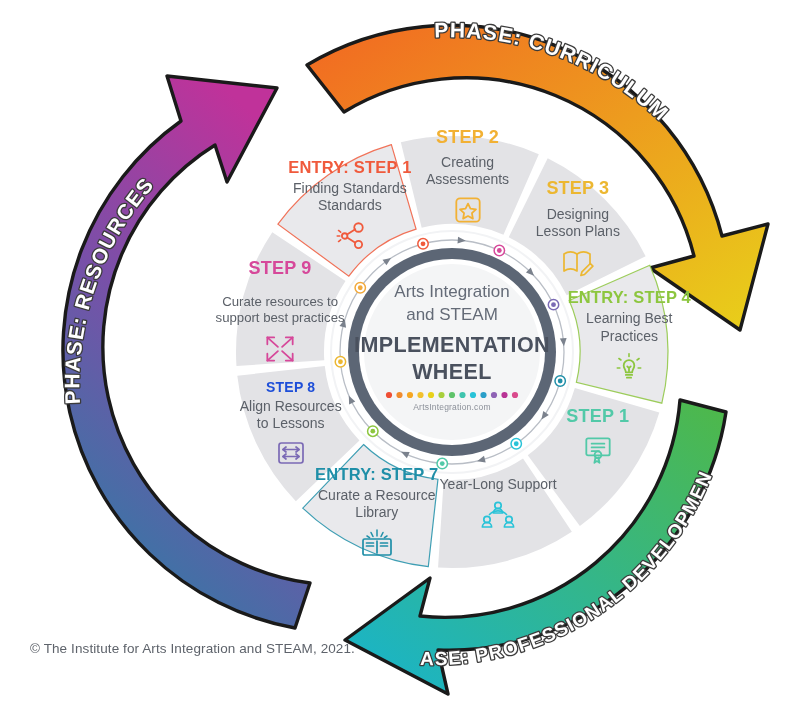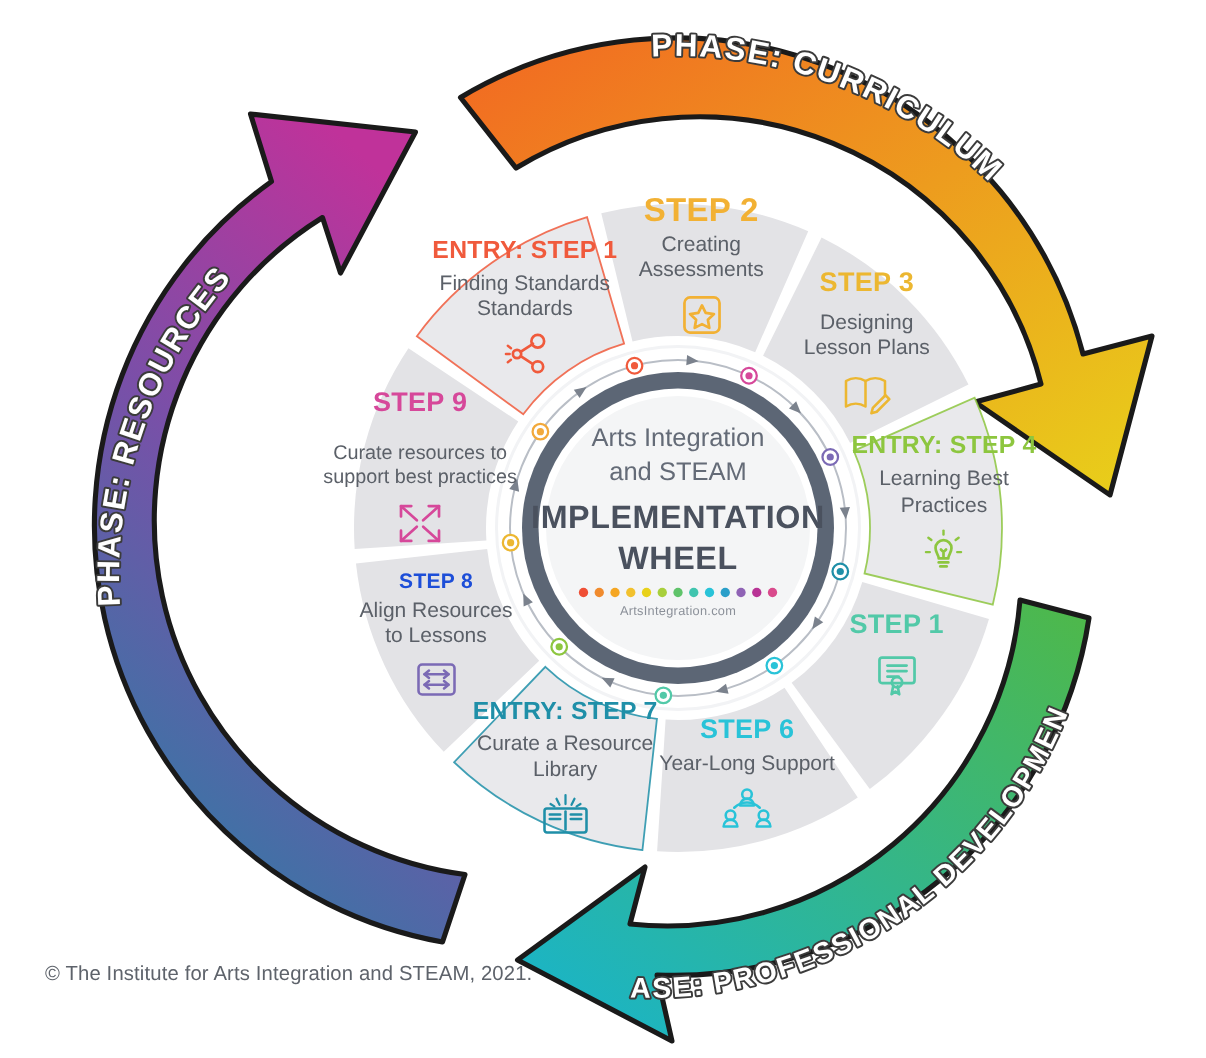--- a/index.html
+++ b/index.html
@@ -187,21 +187,21 @@
             <line x1="13.3" x2="21" y1="17.4" y2="22.3" fill="none" stroke="#f05a3c" stroke-width="1.7" stroke-linecap="round" stroke-linejoin="round"></line>
         <g stroke="#f05a3c" stroke-width="1.5" stroke-linecap="round">
           <line x1="4" y1="16" x2="6.4" y2="16"></line>
               <line x1="5.2" y1="10.8" x2="7.2" y2="12.4"></line>
           <line x1="5.2" y1="21.2" x2="7.2" y2="19.6"></line>
             </g>
           </svg>
         </div>
       </div>
       <div class="seg-text" style="width: 176px; left: 379.514px; top: 126.677px;">
-        <div class="seg-title" style="color: rgb(242, 177, 52); font-size: 22px; margin-bottom: 1px;">STEP 2</div>
+        <div class="seg-title" style="color: rgb(242, 177, 52); font-size: 18px; margin-bottom: 6px;">STEP 2</div>
         <div class="seg-sub" style="font-size: 14px;">
           <div>Creating</div>
           <div>Assessments</div>
         </div>
         <div style="margin-top: 5px; display: flex; justify-content: center;">
           <svg width="34" height="34" viewBox="0 0 32 32">
         <rect x="5" y="5" width="22" height="22" rx="3.5" fill="none" stroke="#f2b134" stroke-width="1.7" stroke-linecap="round" stroke-linejoin="round"></rect>
         <path d="M16 10 l2.3 4.7 5.2 .7 -3.8 3.6 .9 5.1 -4.6 -2.4 -4.6 2.4 .9 -5.1 -3.8 -3.6 5.2 -.7 Z" fill="none" stroke="#f2b134" stroke-width="1.7" stroke-linecap="round" stroke-linejoin="round"></path>
           </svg>
         </div>
@@ -249,21 +249,20 @@
         <rect x="5" y="6" width="22" height="16" rx="1.6" fill="none" stroke="#52c9a8" stroke-width="1.7" stroke-linecap="round" stroke-linejoin="round"></rect>
         <line x1="10" y1="11" x2="22" y2="11" fill="none" stroke="#52c9a8" stroke-width="1.7" stroke-linecap="round" stroke-linejoin="round"></line>
             <line x1="10" y1="14.5" x2="22" y2="14.5" fill="none" stroke="#52c9a8" stroke-width="1.7" stroke-linecap="round" stroke-linejoin="round"></line>
         <line x1="10" y1="18" x2="17" y2="18" fill="none" stroke="#52c9a8" stroke-width="1.7" stroke-linecap="round" stroke-linejoin="round"></line>
         <circle cx="16" cy="21.5" r="3.2" fill="none" stroke="#52c9a8" stroke-width="1.7" stroke-linecap="round" stroke-linejoin="round"></circle>
         <path d="M13.6 24 l-1 5 2.4 -1.6 2.4 1.6 -1 -5" fill="none" stroke="#52c9a8" stroke-width="1.7" stroke-linecap="round" stroke-linejoin="round"></path>
           </svg>
         </div>
       </div>
       <div class="seg-text" style="width: 176px; left: 410.07px; top: 475.935px;">
-        <div class="seg-title" style="color: rgb(41, 195, 216); font-size: 18px; margin-bottom: 3px;">STEP 6</div>
         <div class="seg-sub" style="font-size: 14px;">
           <div>Year-Long Support</div>
         </div>
         <div style="margin-top: 5px; display: flex; justify-content: center;">
           <svg width="36" height="34" viewBox="0 0 36 32">
         <circle cx="18" cy="6.5" r="3.2" fill="none" stroke="#29c3d8" stroke-width="1.7" stroke-linecap="round" stroke-linejoin="round"></circle>
             <path d="M13.4 14 a4.6 4.6 0 0 1 9.2 0 Z" fill="none" stroke="#29c3d8" stroke-width="1.7" stroke-linecap="round" stroke-linejoin="round"></path>
         <circle cx="7" cy="20.5" r="3.2" fill="none" stroke="#29c3d8" stroke-width="1.7" stroke-linecap="round" stroke-linejoin="round"></circle>
             <path d="M2.4 28 a4.6 4.6 0 0 1 9.2 0 Z" fill="none" stroke="#29c3d8" stroke-width="1.7" stroke-linecap="round" stroke-linejoin="round"></path>
         <circle cx="29" cy="20.5" r="3.2" fill="none" stroke="#29c3d8" stroke-width="1.7" stroke-linecap="round" stroke-linejoin="round"></circle>

